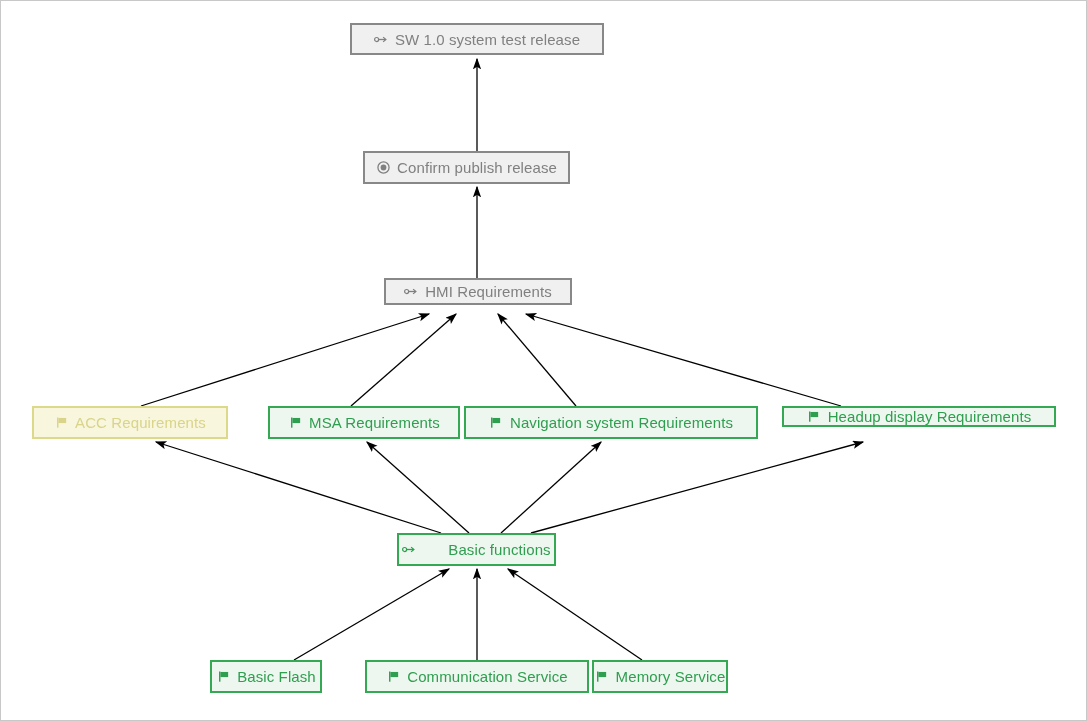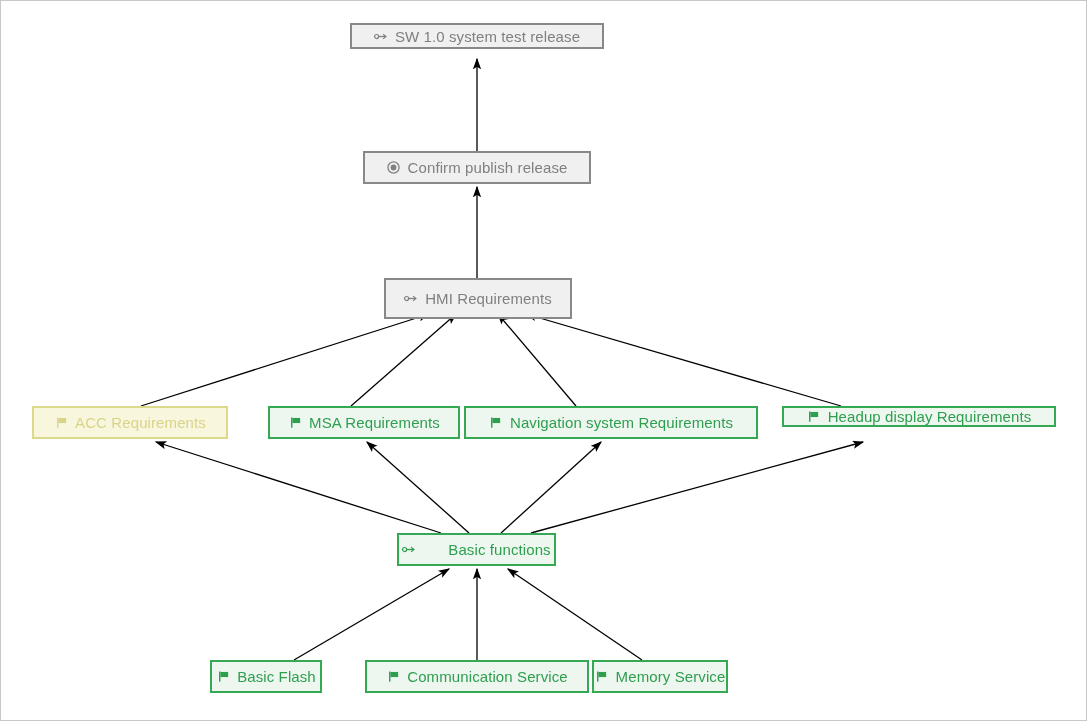--- a/index.html
+++ b/index.html
@@ -92,40 +92,40 @@
         <line x1="468" y1="532" x2="366" y2="441" stroke="#000000" stroke-width="1.3" marker-end="url(#arrowhead)"></line>
         <line x1="500" y1="532" x2="600" y2="441" stroke="#000000" stroke-width="1.3" marker-end="url(#arrowhead)"></line>
         <line x1="530" y1="532" x2="862" y2="441" stroke="#000000" stroke-width="1.3" marker-end="url(#arrowhead)"></line>
         <line x1="293" y1="659" x2="448" y2="568" stroke="#000000" stroke-width="1.3" marker-end="url(#arrowhead)"></line>
         <line x1="476" y1="659" x2="476" y2="568" stroke="#000000" stroke-width="1.3" marker-end="url(#arrowhead)"></line>
         <line x1="641" y1="659" x2="507" y2="568" stroke="#000000" stroke-width="1.3" marker-end="url(#arrowhead)"></line>
       </g>
   </svg>
 
   <div id="nodes-group">
-      <div class="node theme-gray" style="left: 349px; top: 22px; width: 254px; height: 26px;">
+      <div class="node theme-gray" style="left: 349px; top: 22px; width: 254px; height: 32px;">
         <span class="nicon">
           <svg viewBox="0 0 16 14" width="15" height="13">
             <circle cx="3" cy="7" r="2.3" fill="none" stroke="#808080" stroke-width="1.4"></circle>
             <line x1="5.1" y1="7" x2="13.2" y2="7" stroke="#808080" stroke-width="1.5"></line>
             <path d="M10.4 4.3 L13.6 7 L10.4 9.7" fill="none" stroke="#808080" stroke-width="1.4"></path>
           </svg>
         </span>
         <span class="label">SW 1.0 system test release</span>
       </div>
-      <div class="node theme-gray" style="left: 362px; top: 150px; width: 228px; height: 33px;">
+      <div class="node theme-gray" style="left: 362px; top: 150px; width: 207px; height: 33px;">
         <span class="nicon">
           <svg viewBox="0 0 14 14" width="13" height="13">
             <circle cx="7" cy="7" r="6" fill="none" stroke="#808080" stroke-width="1.4"></circle>
             <circle cx="7" cy="7" r="3.1" fill="#808080"></circle>
           </svg>
         </span>
         <span class="label">Confirm publish release</span>
       </div>
-      <div class="node theme-gray" style="left: 383px; top: 277px; width: 188px; height: 41px;">
+      <div class="node theme-gray" style="left: 383px; top: 277px; width: 188px; height: 27px;">
         <span class="nicon">
           <svg viewBox="0 0 16 14" width="15" height="13">
             <circle cx="3" cy="7" r="2.3" fill="none" stroke="#808080" stroke-width="1.4"></circle>
             <line x1="5.1" y1="7" x2="13.2" y2="7" stroke="#808080" stroke-width="1.5"></line>
             <path d="M10.4 4.3 L13.6 7 L10.4 9.7" fill="none" stroke="#808080" stroke-width="1.4"></path>
           </svg>
         </span>
         <span class="label">HMI Requirements</span>
       </div>
       <div class="node theme-yellow" style="left: 31px; top: 405px; width: 196px; height: 33px; align-items: center;">

